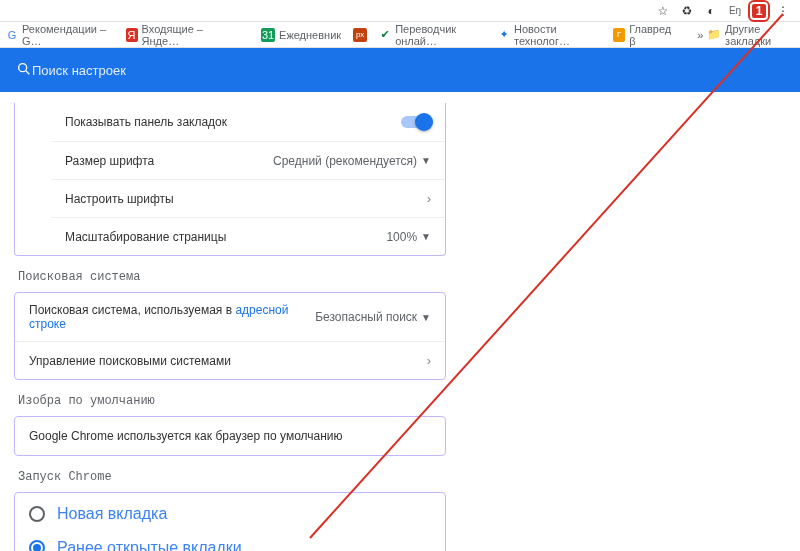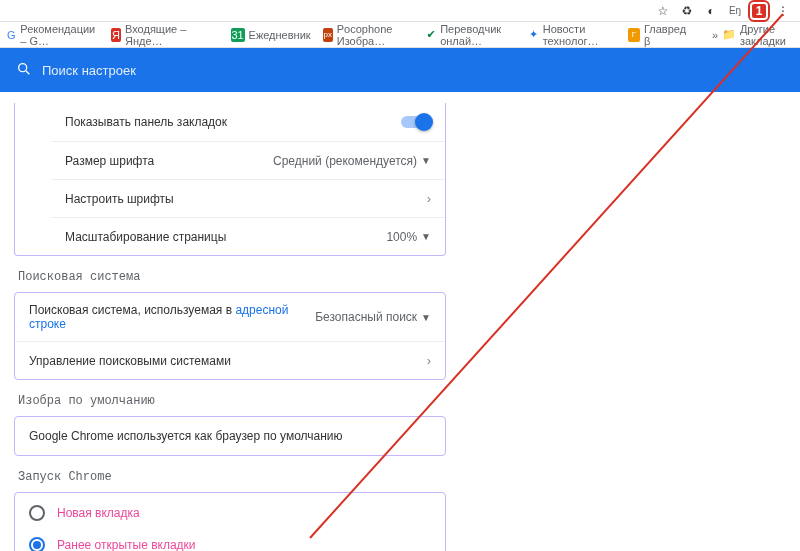--- a/index.html
+++ b/index.html
@@ -53,21 +53,21 @@
   .bm-folder { color:#5f6368; display:flex; align-items:center; gap:4px; }
   .folder-icon { color:#f4b400; }
   
   .search-header {
     background: #1a73e8;
     height: 44px;
     display: flex;
     align-items: center;
     padding: 0 16px;
     color: #fff;
-    gap: 10px;
+    gap: 0;
   }
   .search-header input {
     background: transparent;
     border: none;
     outline: none;
     color: #fff;
     font-size: 13px;
     width: 260px;
   }
   .search-header input::placeholder { color: #e3edfb; }
@@ -112,21 +112,21 @@
     font-size: 12px;
     color: #5f6368;
     margin: 14px 0 2px 18px;
     font-family: Liberation Mono, monospace;
   }
   .link { color:#1a73e8; }
   
   .radio-row {
     display:flex; align-items:center; gap:12px;
     padding: 8px 14px;
-    font-size:12px; color:#ec4899;
+    font-size:16px; color:#3b82f6;
   }
   .radio {
     width:16px; height:16px; border:2px solid #5f6368; border-radius:50%;
     position:relative; flex-shrink:0;
   }
   .radio.checked { border-color:#1a73e8; }
   .radio.checked::after {
     content:""; position:absolute; top:2px; left:2px; width:8px; height:8px;
     background:#1a73e8; border-radius:50%;
   }
@@ -156,21 +156,20 @@
   <div class="bookmark">
     <span class="favicon" style="background:#d93025;color:#fff;">Я</span>
     <span>Входящие – Янде…</span>
   </div>
   <div class="bookmark">
     <span class="favicon" style="background:#0f9d58;color:#fff;margin-left:20px;">31</span>
     <span>Ежедневник</span>
   </div>
   <div class="bookmark">
     <span class="favicon" style="background:#c2410c;color:#fff;font-size:8px;">px</span>
-    <span>Pocophone Изобра…</span>
   </div>
   <div class="bookmark">
     <span class="favicon" style="color:#0b8043;">✔</span>
     <span>Переводчик онлай…</span>
   </div>
   <div class="bookmark">
     <span class="favicon" style="color:#1a73e8;">✦</span>
     <span>Новости технолог…</span>
   </div>
   <div class="bookmark">

